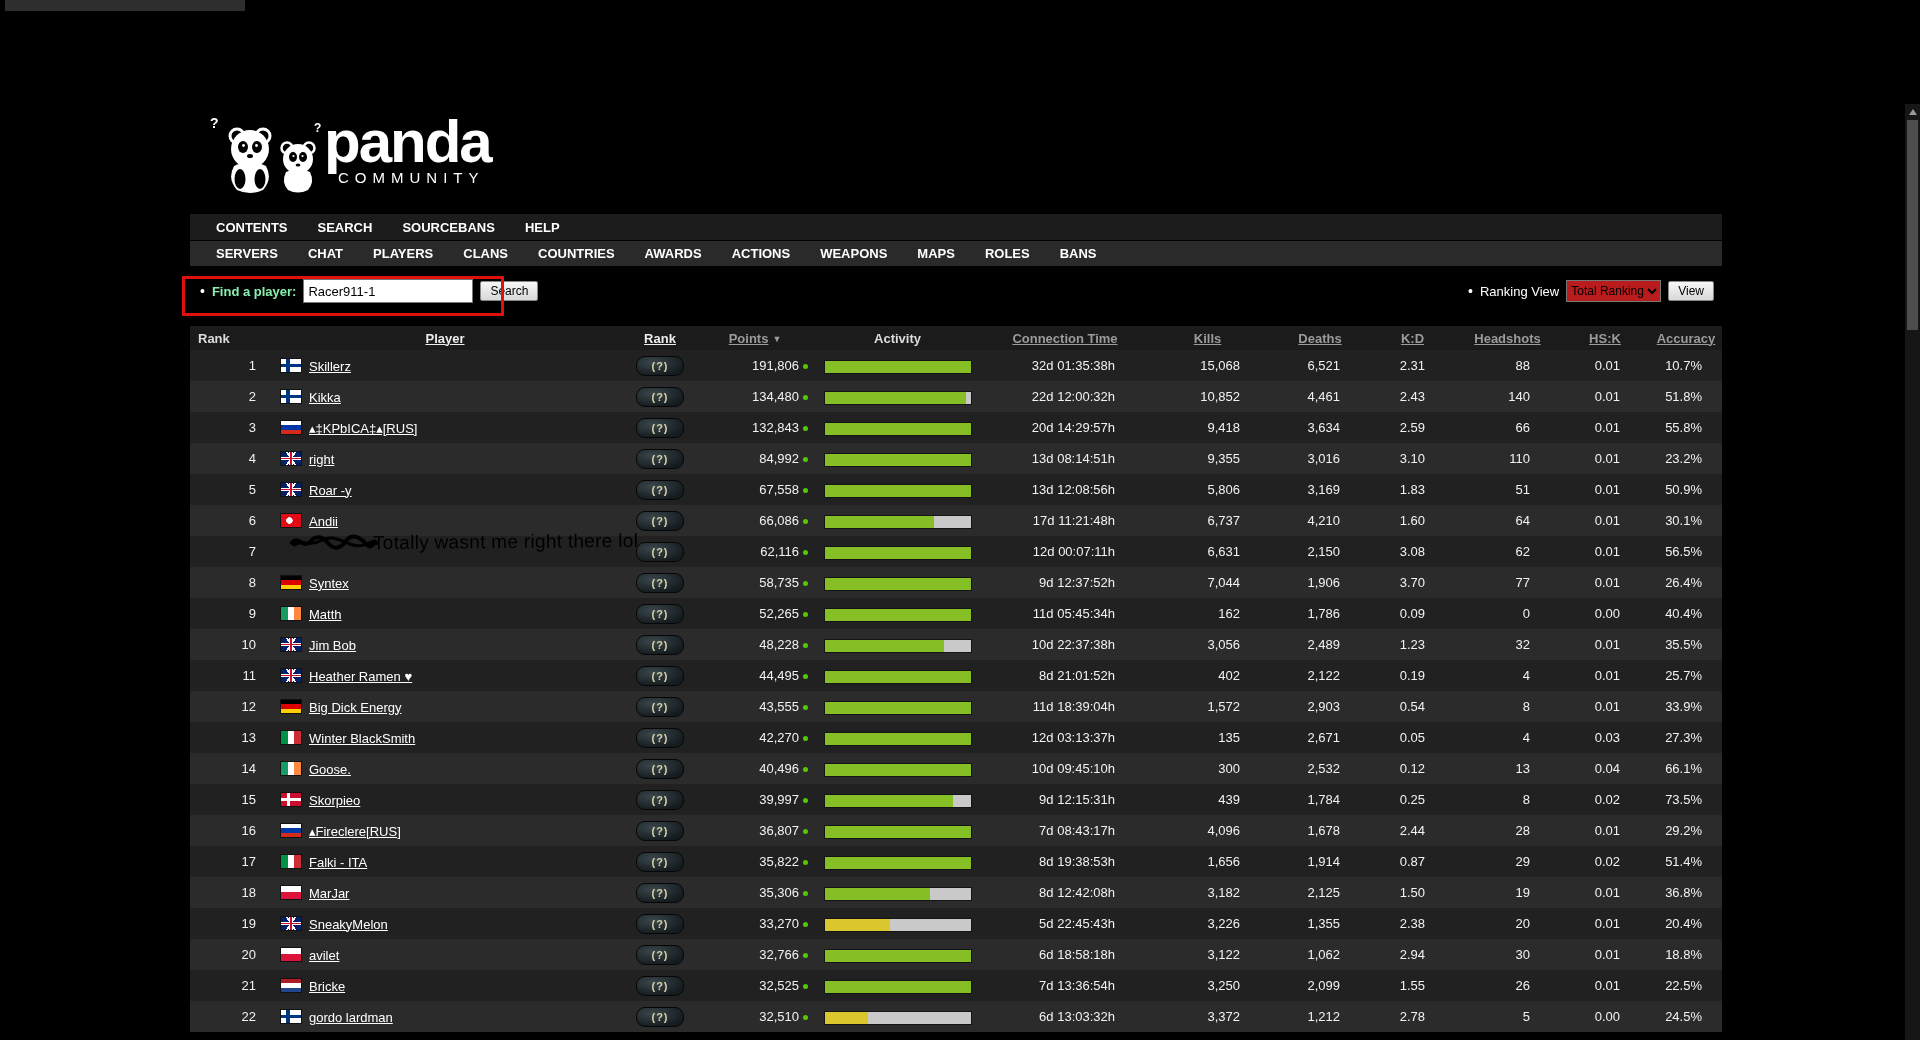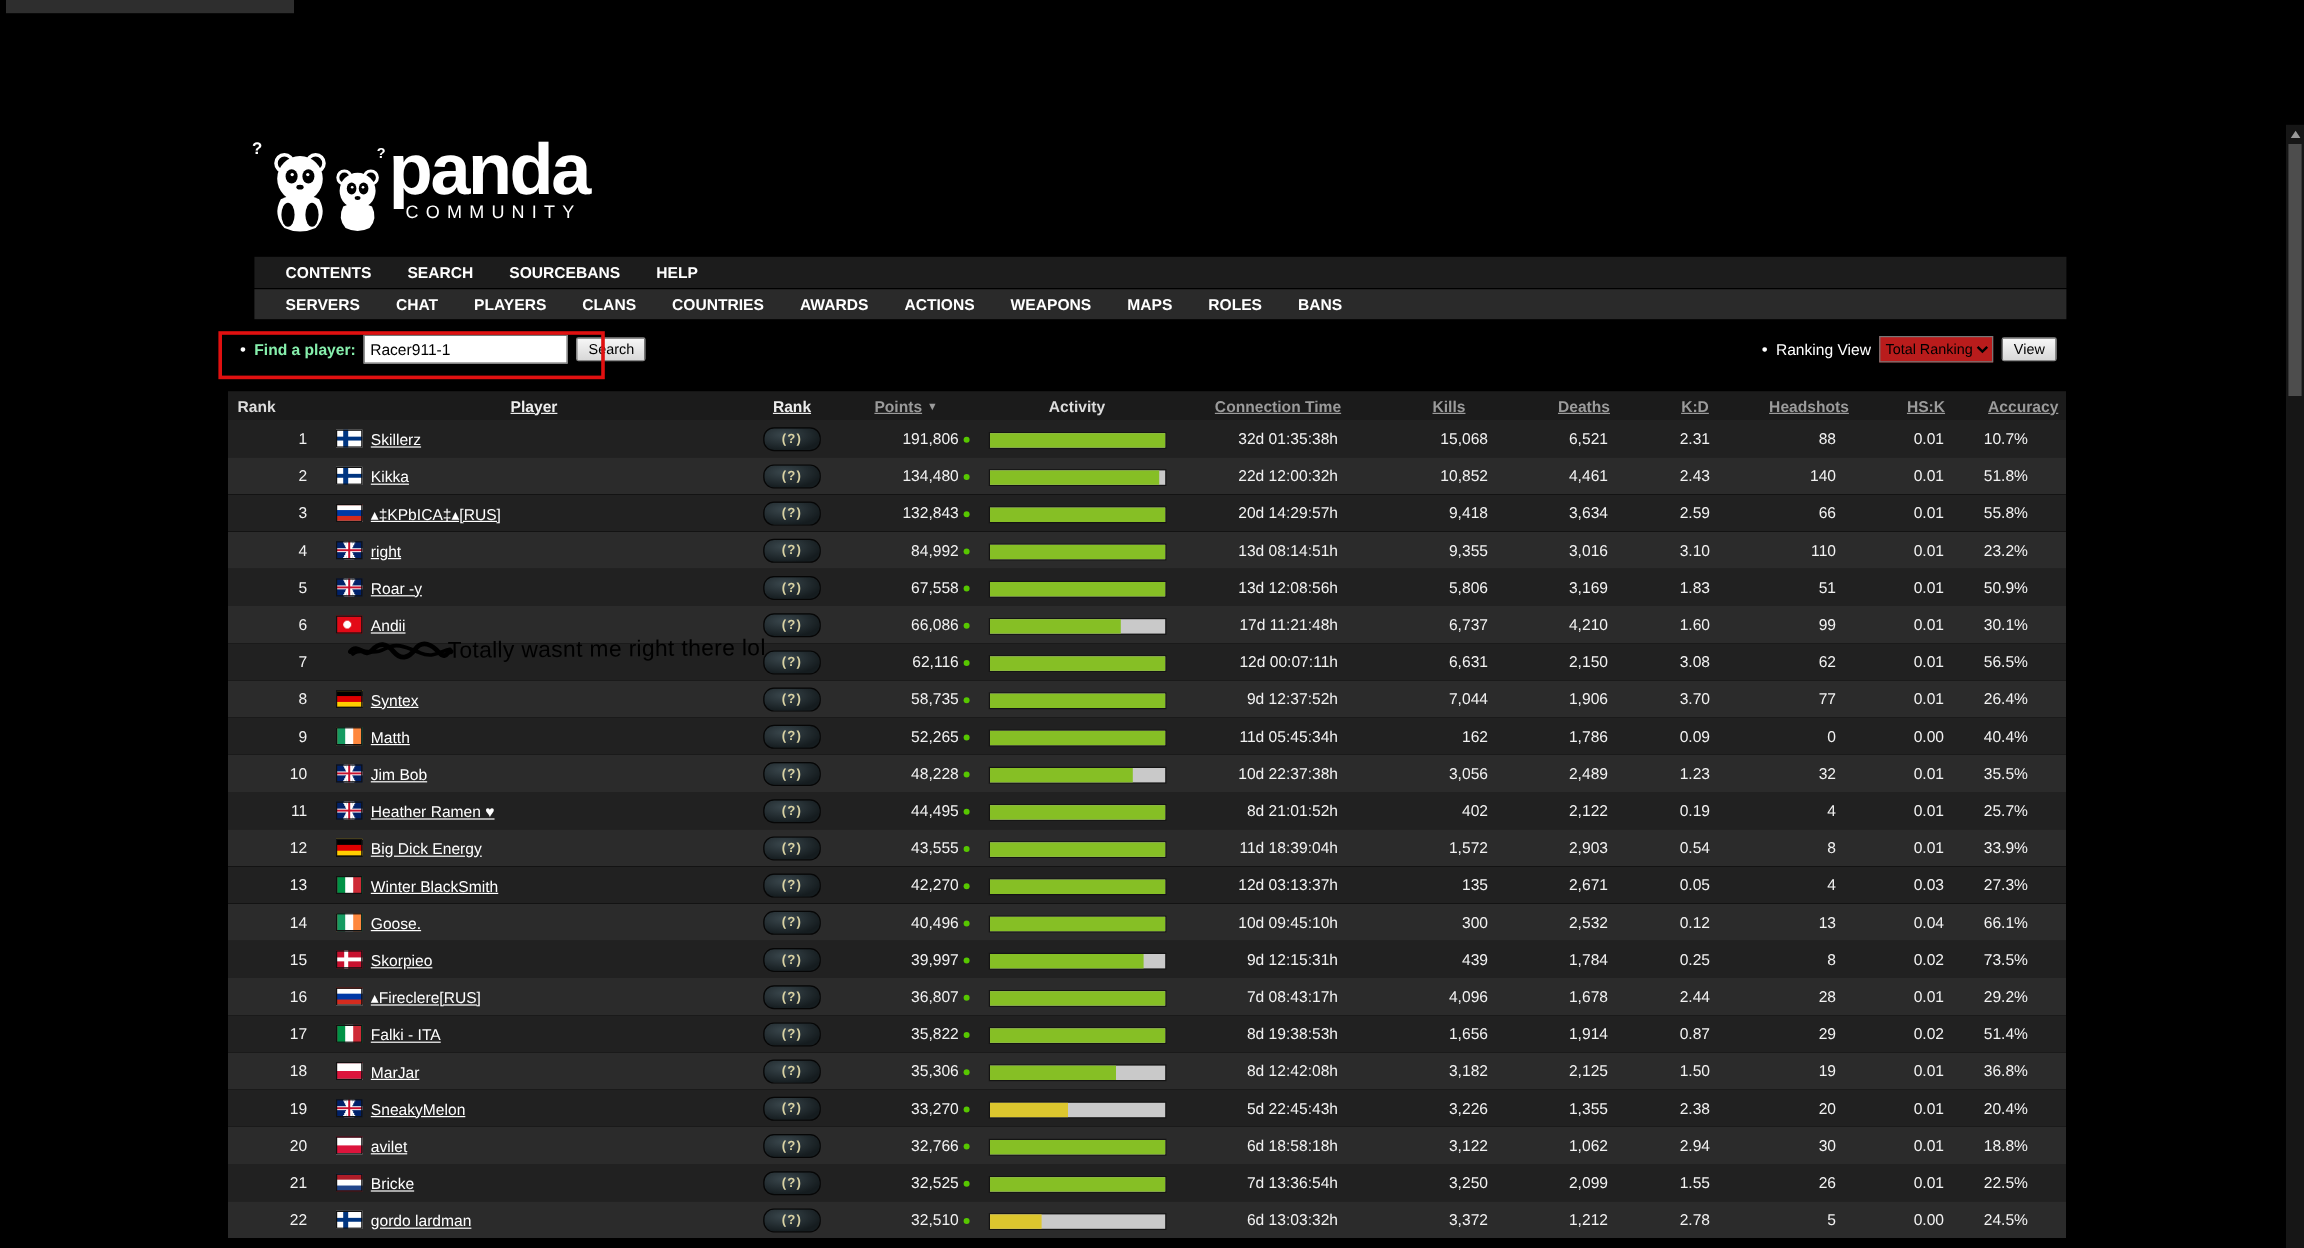--- a/index.html
+++ b/index.html
@@ -15,21 +15,21 @@
   .logo-text .brand{font-size:60px;font-weight:bold;color:#fff;line-height:.92;letter-spacing:-2px;}
   .logo-text .sub{font-size:15px;color:#fff;letter-spacing:6px;margin:0 0 0 14px;}
 
   
   .breadcrumb{margin:8px 0 0 6px;font-size:13px;font-weight:bold;color:#fff;white-space:nowrap;}
   .breadcrumb .sep{margin:0 7px;color:#fff;}
   .crumb.link{color:#fff;text-decoration:underline;cursor:pointer;}
   .crumb.current{color:#fff;}
 
   
-  .menu{display:flex;align-items:center;gap:30px;padding-left:26px;height:26px;background:#1c1c1c;margin-top:6px;margin-left:22px;}
+  .menu{display:flex;align-items:center;gap:30px;padding-left:26px;height:26px;background:#1c1c1c;margin-top:6px;}
   .menu.main{background:#2a2a2a;height:25px;margin-top:1px;}
   .menu-item{color:#fff;font-size:13px;font-weight:bold;cursor:pointer;text-decoration:none;white-space:nowrap;}
 
   
   .toolbar{display:flex;justify-content:space-between;align-items:center;margin-top:10px;height:30px;}
   .fp,.rv{display:flex;align-items:center;gap:7px;}
   .fp{margin-left:10px;}
   .rv{margin-right:8px;}
   .bullet{color:#fff;font-size:14px;}
   .fp-label{font-weight:bold;font-size:13px;color:#86efac;white-space:nowrap;}
@@ -60,21 +60,21 @@
          background:radial-gradient(ellipse at 35% 30%,#3a474d,#151c1f 75%);border:1px solid #060606;
          color:#d9d2a4;font-size:11px;font-weight:bold;letter-spacing:1px;}
   .c-points{text-align:right;padding-right:2px;}
   .dot{display:inline-block;width:5px;height:5px;border-radius:50%;background:#57c700;margin-left:4px;vertical-align:middle;}
   .c-act{text-align:center;}
   .bar{display:inline-block;width:146px;height:12px;background:#c9c9c9;vertical-align:middle;box-shadow:0 0 0 1px #141414;}
   .fill{display:block;height:12px;}
   .fill.green{background:#86bf25;}
   .fill.yellow{background:#dcc62e;}
   .c-num{text-align:right;padding-right:30px;}
-  .c-acc{padding-right:32px;}
+  .c-acc{padding-right:20px;}
 
   
   .flag{display:inline-block;width:20px;height:13px;margin-right:7px;vertical-align:-2px;border:1px solid #111;box-sizing:content-box;}
   .flag-fi{background-color:#fff;background-image:
      linear-gradient(to bottom,transparent 36%,#003580 36%,#003580 64%,transparent 64%),
      linear-gradient(to right,transparent 26%,#003580 26%,#003580 46%,transparent 46%);}
   .flag-dk{background-color:#c8102e;background-image:
      linear-gradient(to bottom,transparent 38%,#fff 38%,#fff 62%,transparent 62%),
      linear-gradient(to right,transparent 28%,#fff 28%,#fff 44%,transparent 44%);}
   .flag-gb{background-color:#012169;background-image:
@@ -287,21 +287,21 @@
           <tr>
             <td class="c-rank">6</td>
             <td class="c-player"><span class="flag flag-tr"></span><a class="player-link">Andii</a></td>
             <td class="c-badge"><span class="badge">(?)</span></td>
             <td class="c-points"><span>66,086</span><span class="dot"></span></td>
             <td class="c-act"><span class="bar"><span class="fill green" style="width: 75%;"></span></span></td>
             <td class="c-num">17d 11:21:48h</td>
             <td class="c-num">6,737</td>
             <td class="c-num">4,210</td>
             <td class="c-num">1.60</td>
-            <td class="c-num">99</td>
+            <td class="c-num">64</td>
             <td class="c-num">0.01</td>
             <td class="c-num c-acc">30.1%</td>
           </tr>
           <tr>
             <td class="c-rank">7</td>
             <td class="c-player"></td>
             <td class="c-badge"><span class="badge">(?)</span></td>
             <td class="c-points"><span>62,116</span><span class="dot"></span></td>
             <td class="c-act"><span class="bar"><span class="fill green" style="width: 100%;"></span></span></td>
             <td class="c-num">12d 00:07:11h</td>

